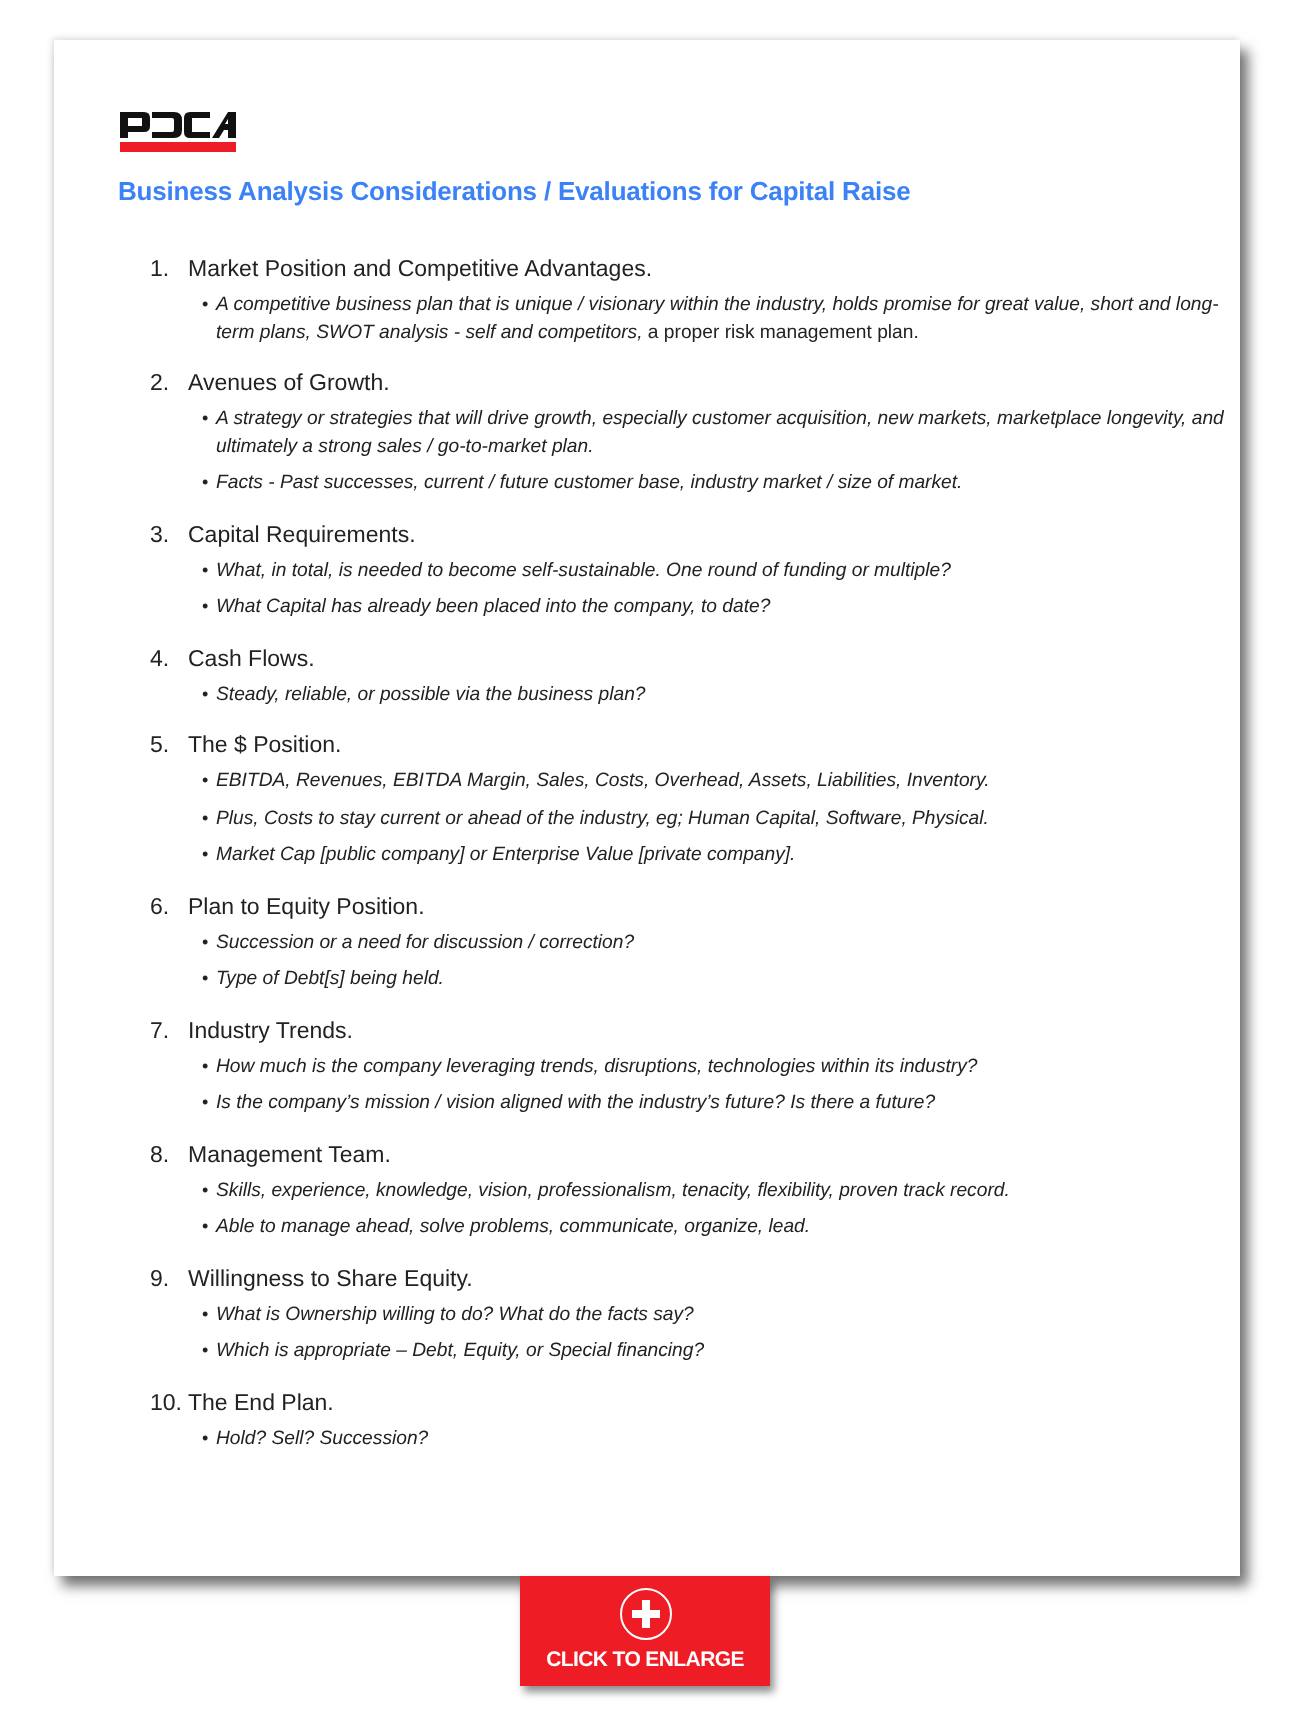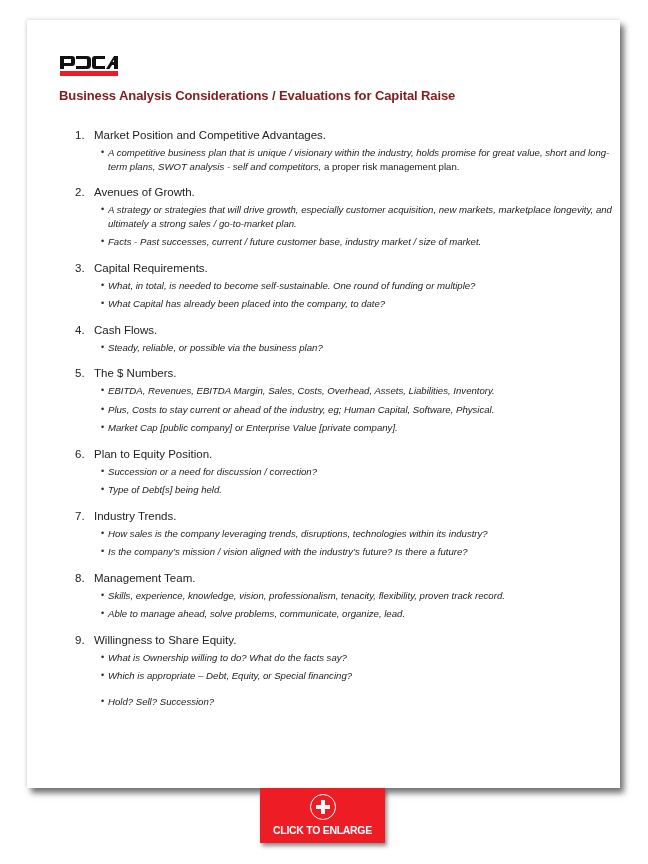--- a/index.html
+++ b/index.html
@@ -1,21 +1,21 @@
 <!DOCTYPE html>
 <html><head>
 <meta charset="utf-8">
 <style>
   html, body { margin:0; padding:0; }
   body { width:648px; height:864px; background:#ffffff; position:relative; overflow:hidden;
          font-family:"Liberation Sans", sans-serif; color:#222; }
   .page { position:absolute; left:27px; top:20px; width:593px; height:768px; background:#fff;
           box-shadow: 4px 5px 6px rgba(0,0,0,0.55), -1px -1px 3px rgba(0,0,0,0.12); }
   .logo { position:absolute; left:32px; top:35px; width:60px; height:22px; }
-  .title { position:absolute; left:32px; top:68px; font-size:13px; font-weight:bold; color:#7f1d1d; letter-spacing:-0.1px; }
+  .title { position:absolute; left:32px; top:68px; font-size:13px; font-weight:bold; color:#3b82f6; letter-spacing:-0.1px; }
   .list { position:absolute; left:48px; top:108px; width:540px; margin:0; padding:0; list-style:none; }
   .item { margin:0 0 12px 0; }
   .item-head { display:flex; font-size:11.5px; color:#222; line-height:15px; }
   .num { width:19px; flex:none; }
   .item-label { flex:1; }
   .bullets { margin:3px 0 0 0; padding:0; list-style:none; }
   .bullet { display:flex; font-size:9.6px; font-style:italic; color:#222; line-height:13.5px; margin-bottom:5px; }
   .dot { width:33px; flex:none; text-align:left; padding-left:26px; box-sizing:border-box; font-style:normal; font-size:9px; }
   .b-text { flex:1; padding-left:0px; }
   .b-text .plain { font-style:normal;text-align:center; }
@@ -98,21 +98,21 @@
         <ul class="bullets">
           <li class="bullet">
             <span class="dot">•</span>
             <span class="b-text"><span>Steady, reliable, or possible via the business plan?</span></span>
           </li>
         </ul>
       </li>
       <li class="item">
         <div class="item-head">
           <span class="num">5.</span>
-          <span class="item-label">The $ Numbers.</span>
+          <span class="item-label">The $ Position.</span>
         </div>
         <ul class="bullets">
           <li class="bullet">
             <span class="dot">•</span>
             <span class="b-text"><span>EBITDA, Revenues, EBITDA Margin, Sales, Costs, Overhead, Assets, Liabilities, Inventory.</span></span>
           </li>
           <li class="bullet">
             <span class="dot">•</span>
             <span class="b-text"><span>Plus, Costs to stay current or ahead of the industry, eg; Human Capital, Software, Physical.</span></span>
           </li>
@@ -139,21 +139,21 @@
         </ul>
       </li>
       <li class="item">
         <div class="item-head">
           <span class="num">7.</span>
           <span class="item-label">Industry Trends.</span>
         </div>
         <ul class="bullets">
           <li class="bullet">
             <span class="dot">•</span>
-            <span class="b-text"><span>How sales is the company leveraging trends, disruptions, technologies within its industry?</span></span>
+            <span class="b-text"><span>How much is the company leveraging trends, disruptions, technologies within its industry?</span></span>
           </li>
           <li class="bullet">
             <span class="dot">•</span>
             <span class="b-text"><span>Is the company’s mission / vision aligned with the industry’s future? Is there a future?</span></span>
           </li>
         </ul>
       </li>
       <li class="item">
         <div class="item-head">
           <span class="num">8.</span>
@@ -180,20 +180,24 @@
             <span class="dot">•</span>
             <span class="b-text"><span>What is Ownership willing to do? What do the facts say?</span></span>
           </li>
           <li class="bullet">
             <span class="dot">•</span>
             <span class="b-text"><span>Which is appropriate – Debt, Equity, or Special financing?</span></span>
           </li>
         </ul>
       </li>
       <li class="item">
+        <div class="item-head">
+          <span class="num">10.</span>
+          <span class="item-label">The End Plan.</span>
+        </div>
         <ul class="bullets">
           <li class="bullet">
             <span class="dot">•</span>
             <span class="b-text"><span>Hold? Sell? Succession?</span></span>
           </li>
         </ul>
       </li>
     </ol>
 </div>
 

